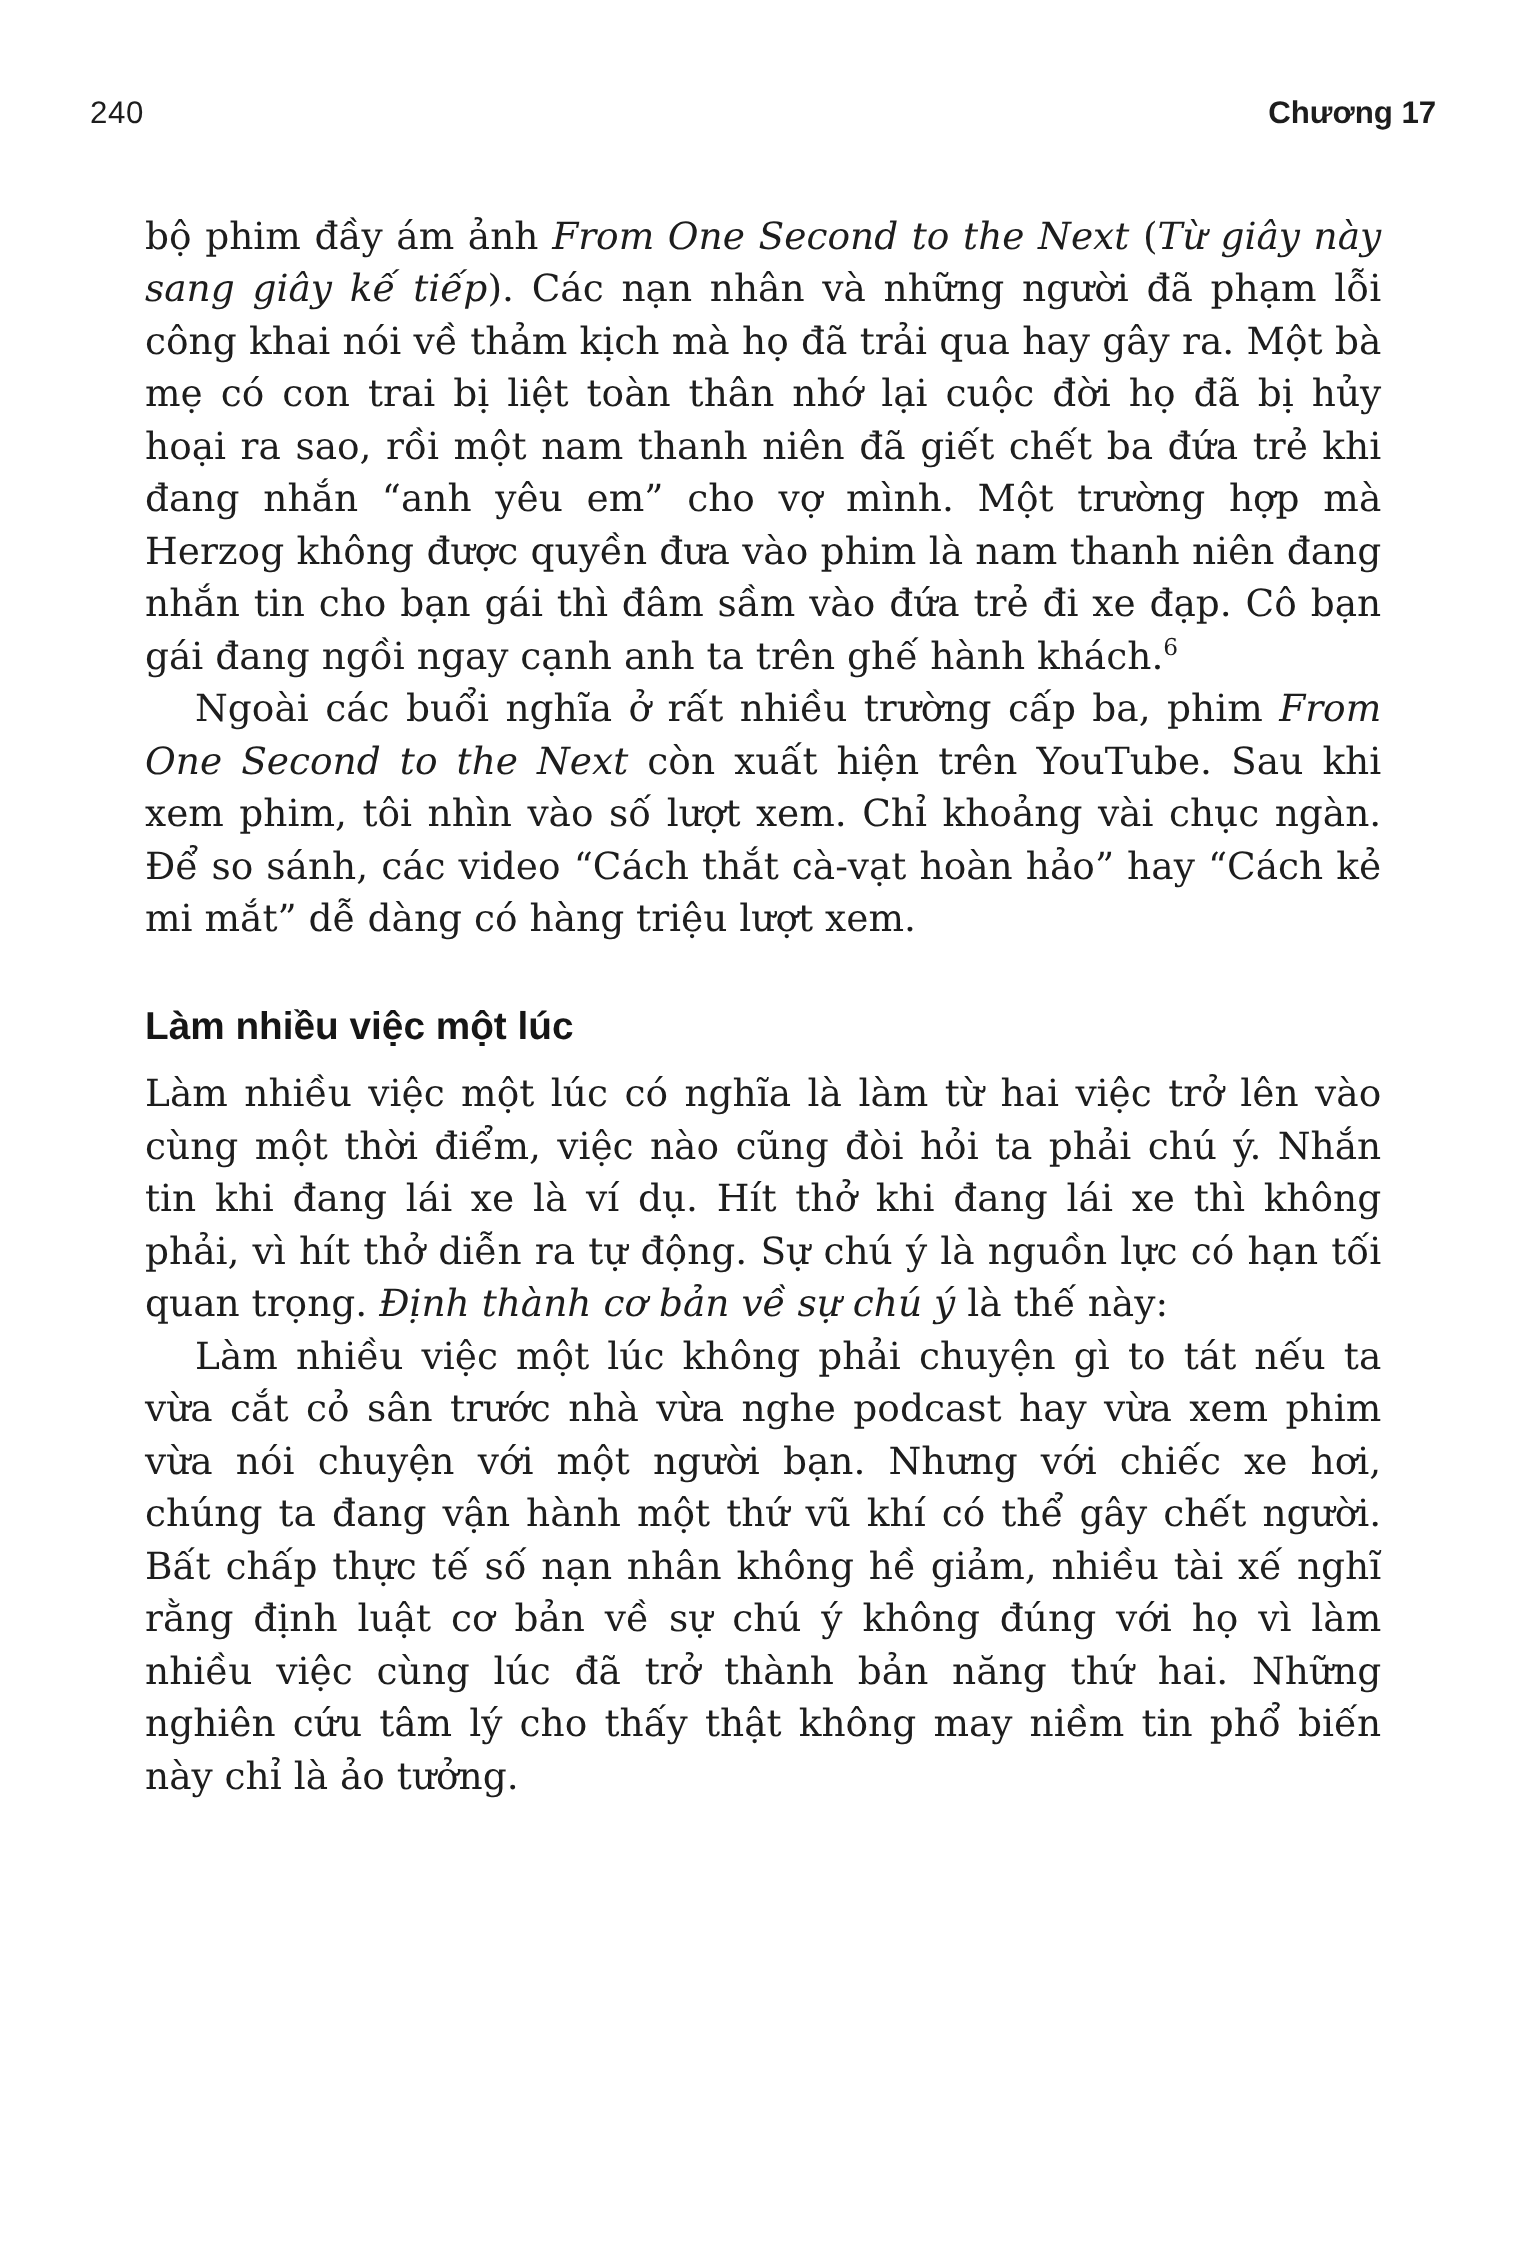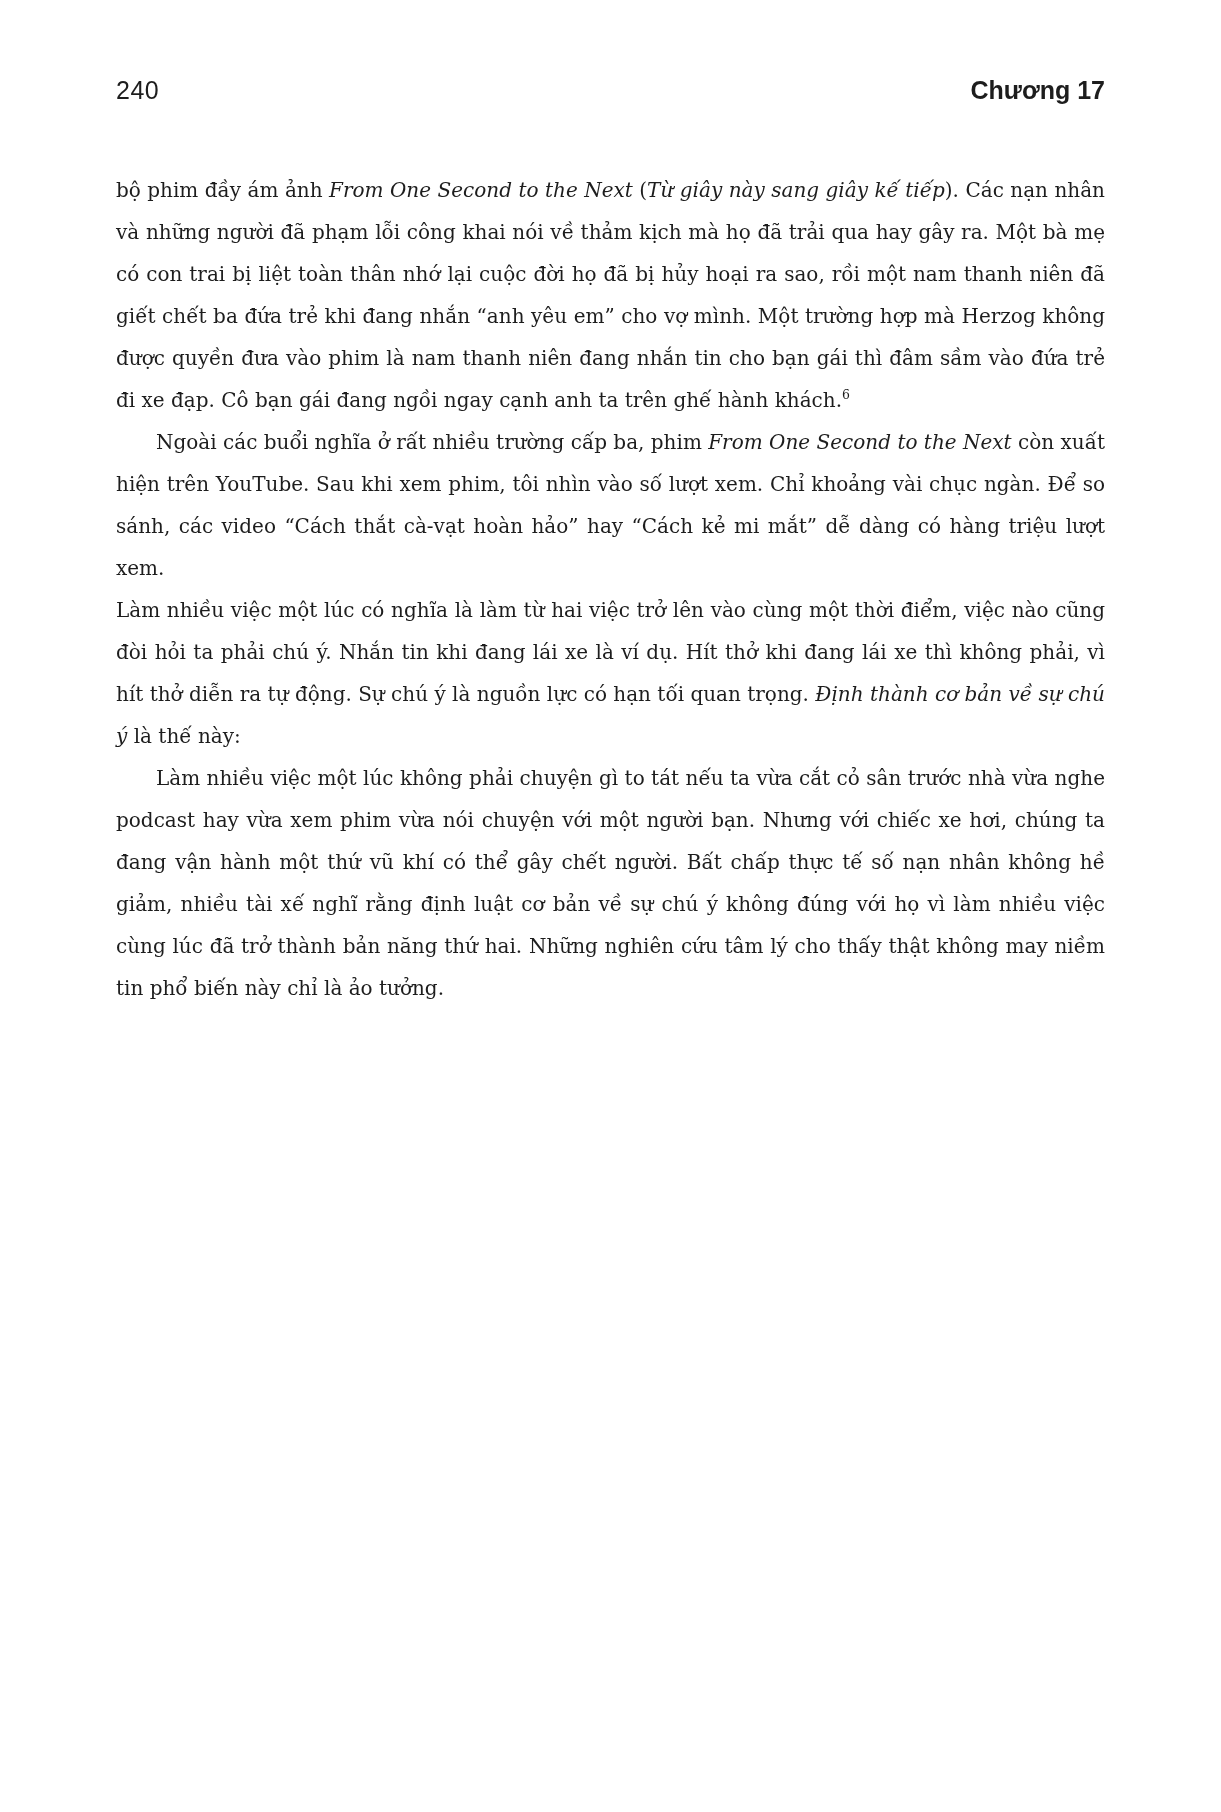--- a/index.html
+++ b/index.html
@@ -13,36 +13,36 @@
     position: relative;
     overflow: hidden;
     font-family: "DejaVu Serif", serif;
     margin: 0 auto;
   }
 
   .running-head {
     display: flex;
     justify-content: space-between;
     align-items: baseline;
-    padding: 0 116px;
+    padding: 0 72px;
     padding-top: 76px;
     font-family: "Liberation Sans", sans-serif;
     font-size: 25px;
     color: #1d1d1d;
   }
   .page-num { font-weight: 400; letter-spacing: 0.5px; }
   .chapter  { font-weight: 700; }
 
   .body-text {
     padding: 0 116px;
     margin-top: 64px;
   }
 
   .para {
-    font-size: 20px;
+    font-size: 30px;
     line-height: 42px;
     text-align: justify;
     color: #1d1d1d;
   }
   .para.indent { text-indent: 40px; }
 
   .section-heading {
     font-family: "Liberation Sans", sans-serif;
     font-size: 31px;
     font-weight: 700;
@@ -75,20 +75,21 @@
     <span class="page-num">240</span>
     <span class="chapter">Chương 17</span>
   </header>
 
   <main class="body-text">
 
     <p class="para"><span>bộ phim đầy ám ảnh </span><em>From One Second to the Next</em><span> (</span><em>Từ giây này sang giây kế tiếp</em><span>). Các nạn nhân và những người đã phạm lỗi công khai nói về thảm kịch mà họ đã trải qua hay gây ra. Một bà mẹ có con trai bị liệt toàn thân nhớ lại cuộc đời họ đã bị hủy hoại ra sao, rồi một nam thanh niên đã giết chết ba đứa trẻ khi đang nhắn “anh yêu em” cho vợ mình. Một trường hợp mà Herzog không được quyền đưa vào phim là nam thanh niên đang nhắn tin cho bạn gái thì đâm sầm vào đứa trẻ đi xe đạp. Cô bạn gái đang ngồi ngay cạnh anh ta trên ghế hành khách.</span><sup>6</sup></p>
 
     <p class="para indent"><span>Ngoài các buổi nghĩa ở rất nhiều trường cấp ba, phim </span><em>From One Second to the Next</em><span> còn xuất hiện trên YouTube. Sau khi xem phim, tôi nhìn vào số lượt xem. Chỉ khoảng vài chục ngàn. Để so sánh, các video “Cách thắt cà-vạt hoàn hảo” hay “Cách kẻ mi mắt” dễ dàng có hàng triệu lượt xem.</span></p>
 
+    <h2 class="section-heading">Làm nhiều việc một lúc</h2>
 
     <p class="para"><span>Làm nhiều việc một lúc có nghĩa là làm từ hai việc trở lên vào cùng một thời điểm, việc nào cũng đòi hỏi ta phải chú ý. Nhắn tin khi đang lái xe là ví dụ. Hít thở khi đang lái xe thì không phải, vì hít thở diễn ra tự động. Sự chú ý là nguồn lực có hạn tối quan trọng. </span><em>Định thành cơ bản về sự chú ý</em><span> là thế này:</span></p>
 
 
     <p class="para indent"><span>Làm nhiều việc một lúc không phải chuyện gì to tát nếu ta vừa cắt cỏ sân trước nhà vừa nghe podcast hay vừa xem phim vừa nói chuyện với một người bạn. Nhưng với chiếc xe hơi, chúng ta đang vận hành một thứ vũ khí có thể gây chết người. Bất chấp thực tế số nạn nhân không hề giảm, nhiều tài xế nghĩ rằng định luật cơ bản về sự chú ý không đúng với họ vì làm nhiều việc cùng lúc đã trở thành bản năng thứ hai. Những nghiên cứu tâm lý cho thấy thật không may niềm tin phổ biến này chỉ là ảo tưởng.</span></p>
 
   </main>
 
 </div>
 

